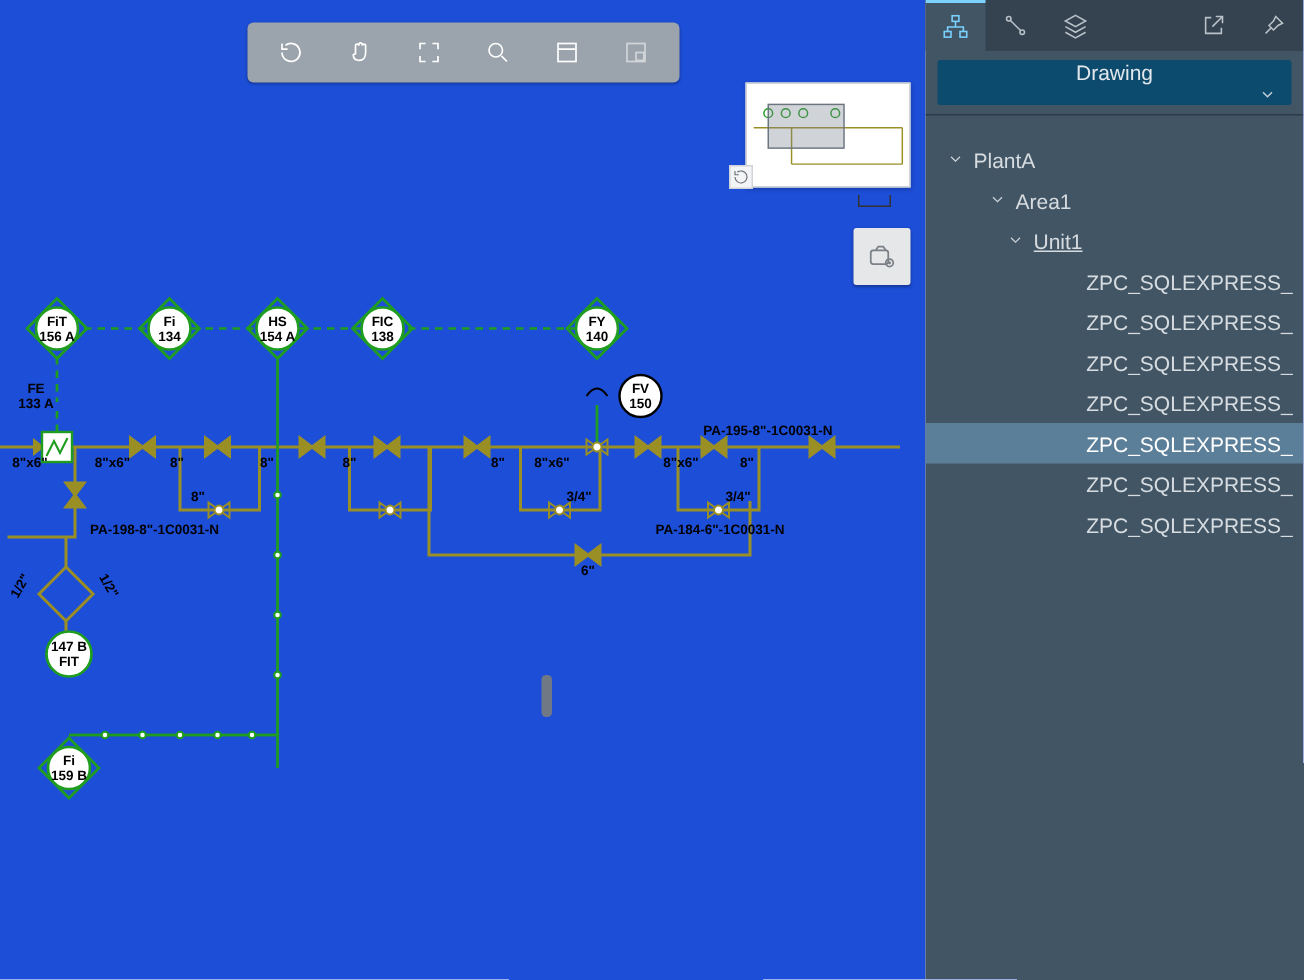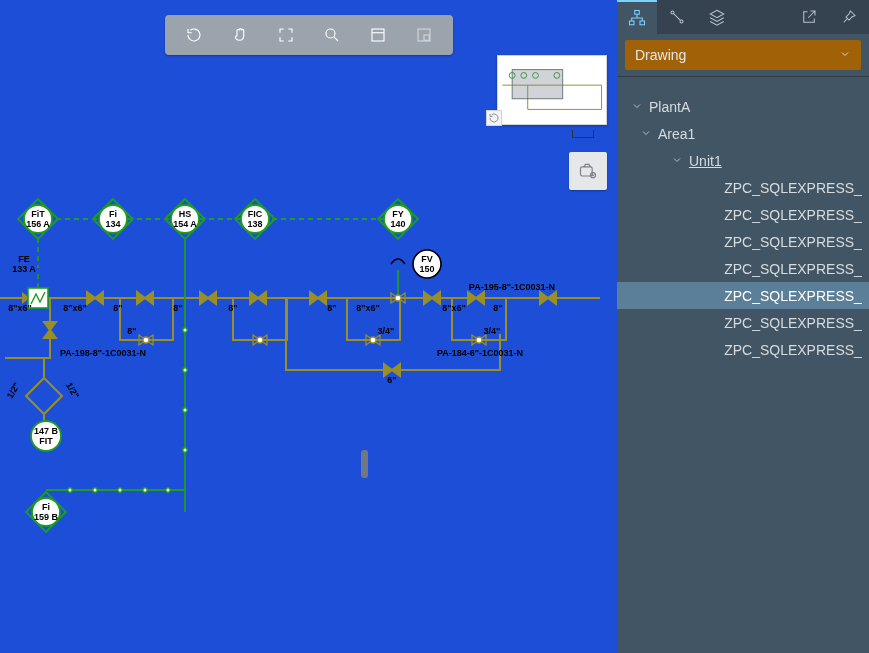--- a/index.html
+++ b/index.html
@@ -62,23 +62,23 @@
   
   #sidepanel { position:absolute; right:0; top:0; bottom:0; width:252px; background:#425565; color:#d6dce0; overflow:hidden; }
   .sp-top-tabs { height:34px; display:flex; align-items:stretch; background:#35424f; }
   .sp-tab { width:40px; display:flex; align-items:center; justify-content:center; cursor:pointer; }
   .sp-tab.active { background:#425565; border-top:2px solid #7ad2ff; }
   .sp-tab svg { stroke:#b9c2c9; fill:none; stroke-width:1.4; }
   .sp-tab.active svg { stroke:#7ad2ff; }
   .sp-top-right { margin-left:auto; display:flex; }
   .sp-top-right .sp-tab { border:none; }
   .sp-dropdown {
-    margin:6px 8px; height:30px; background:#a16207; border-radius:2px;
+    margin:6px 8px; height:30px; background:#0c4a6e; border-radius:2px;
     display:flex; align-items:center; padding:0 10px; cursor:pointer;
-    font-size:14px; color:#e2e7eb;
+    font-size:14px; color:#e2e7eb;flex-direction:column;
   }
   .sp-dropdown .chev { margin-left:auto; opacity:.85; }
   .sp-divider { height:1px; background:#2e3a46; margin:0 0 6px 0; }
 
   .sp-search-row { display:flex; align-items:center; gap:8px; margin:4px 8px 8px; }
   .sp-filter-btn {
     width:36px; height:32px; border:1px solid #6a7f90; border-radius:3px;
     display:flex; align-items:center; justify-content:center; cursor:pointer;
   }
   .sp-filter-btn svg { stroke:#cfd6db; fill:none; stroke-width:1.5; }
@@ -92,21 +92,21 @@
   }
   .sp-search input::placeholder { color:#8a99a5; }
   .sp-search svg { stroke:#cfd6db; fill:none; stroke-width:1.6; }
 
   .tree { margin-top:16px; font-size:14px; }
   .tree-row { height:27px; display:flex; align-items:center; cursor:pointer; white-space:nowrap; overflow:hidden }
   .tree-row.selected { background:#5c7f99; color:#fff; }
   .tree-caret { width:14px; height:14px; margin-right:4px; flex-shrink:0; }
   .tree-caret svg { stroke:#cfd6db; fill:none; stroke-width:1.6; display:block; }
   .indent0 { padding-left:14px; }
-  .indent1 { padding-left:23px; }
+  .indent1 { padding-left:42px; }
   .indent2 { padding-left:54px;text-decoration:underline; }
   .indent3 { padding-left:100px;justify-content:center; }
   .tree-label { overflow:hidden; text-overflow:clip; }
 </style>
 </head>
 <body>
 
 <div id="app">
 
   <div id="canvas">

